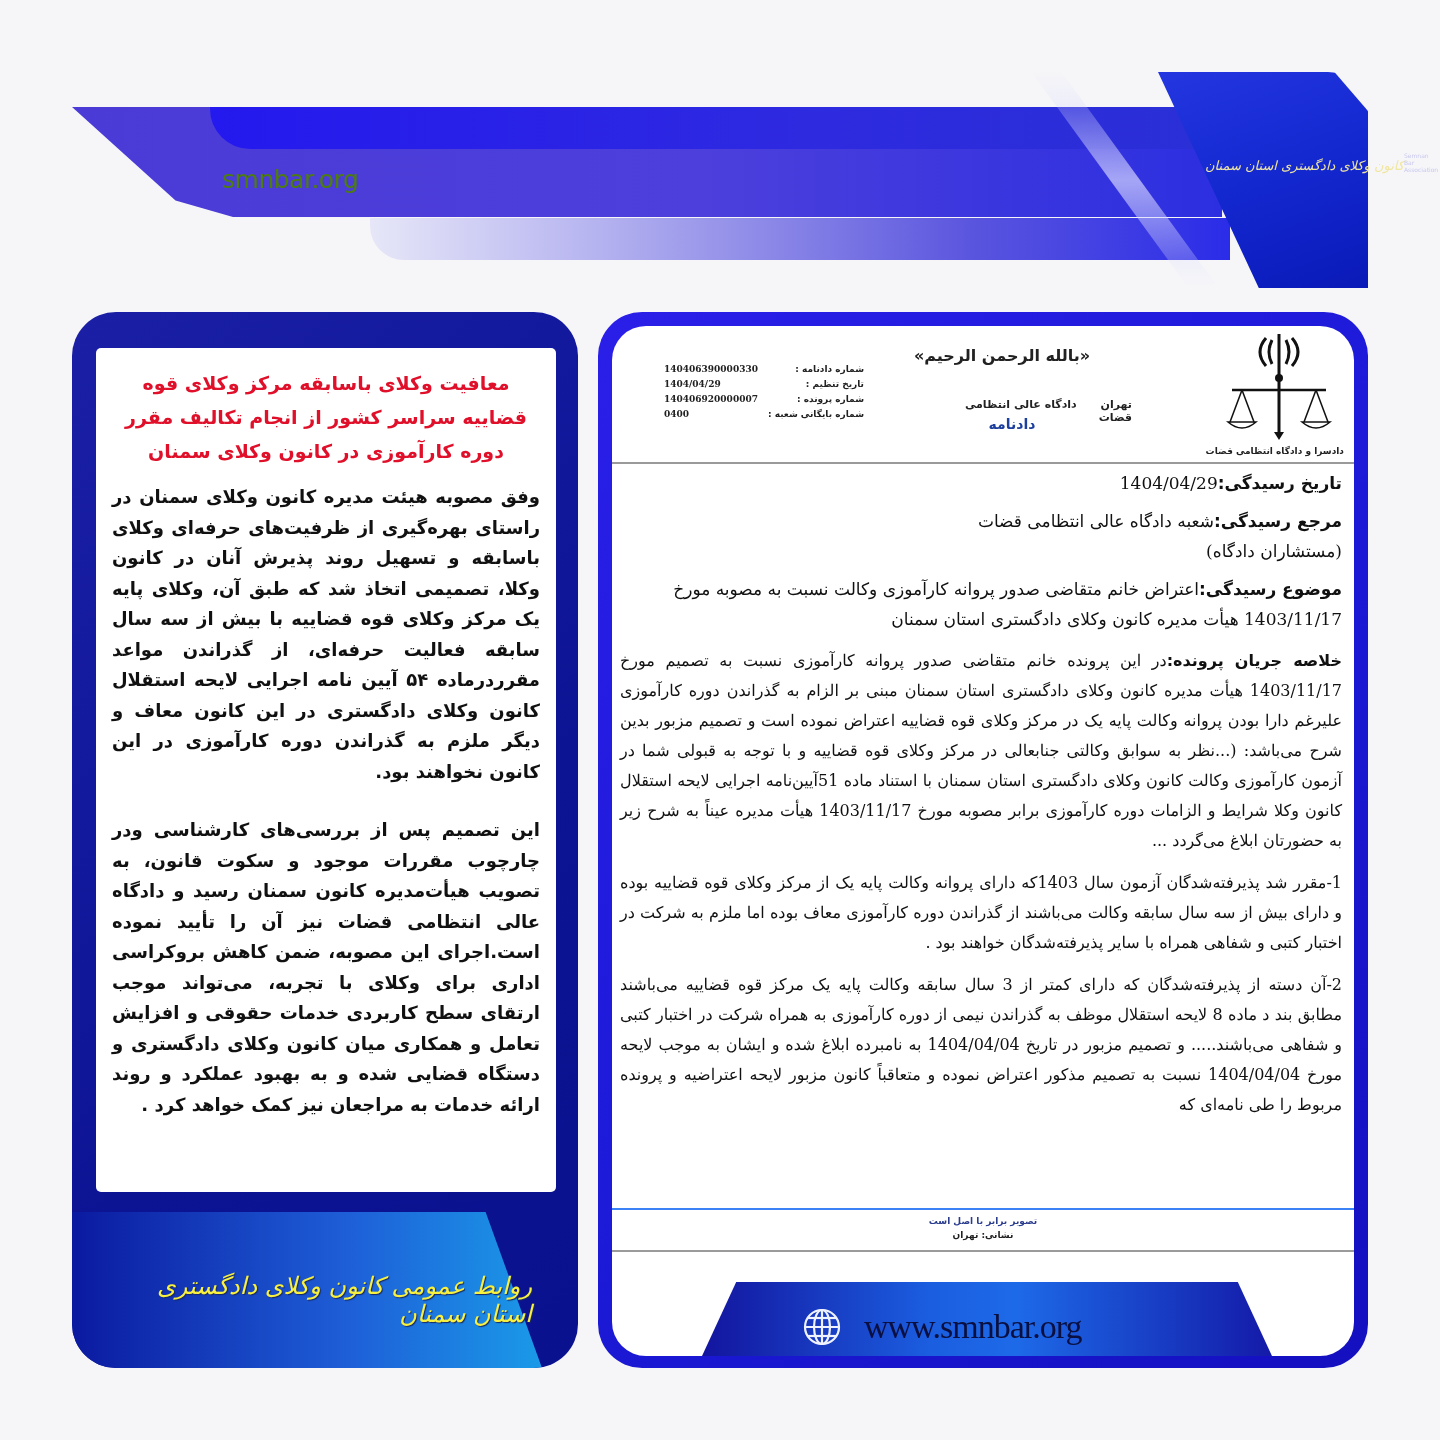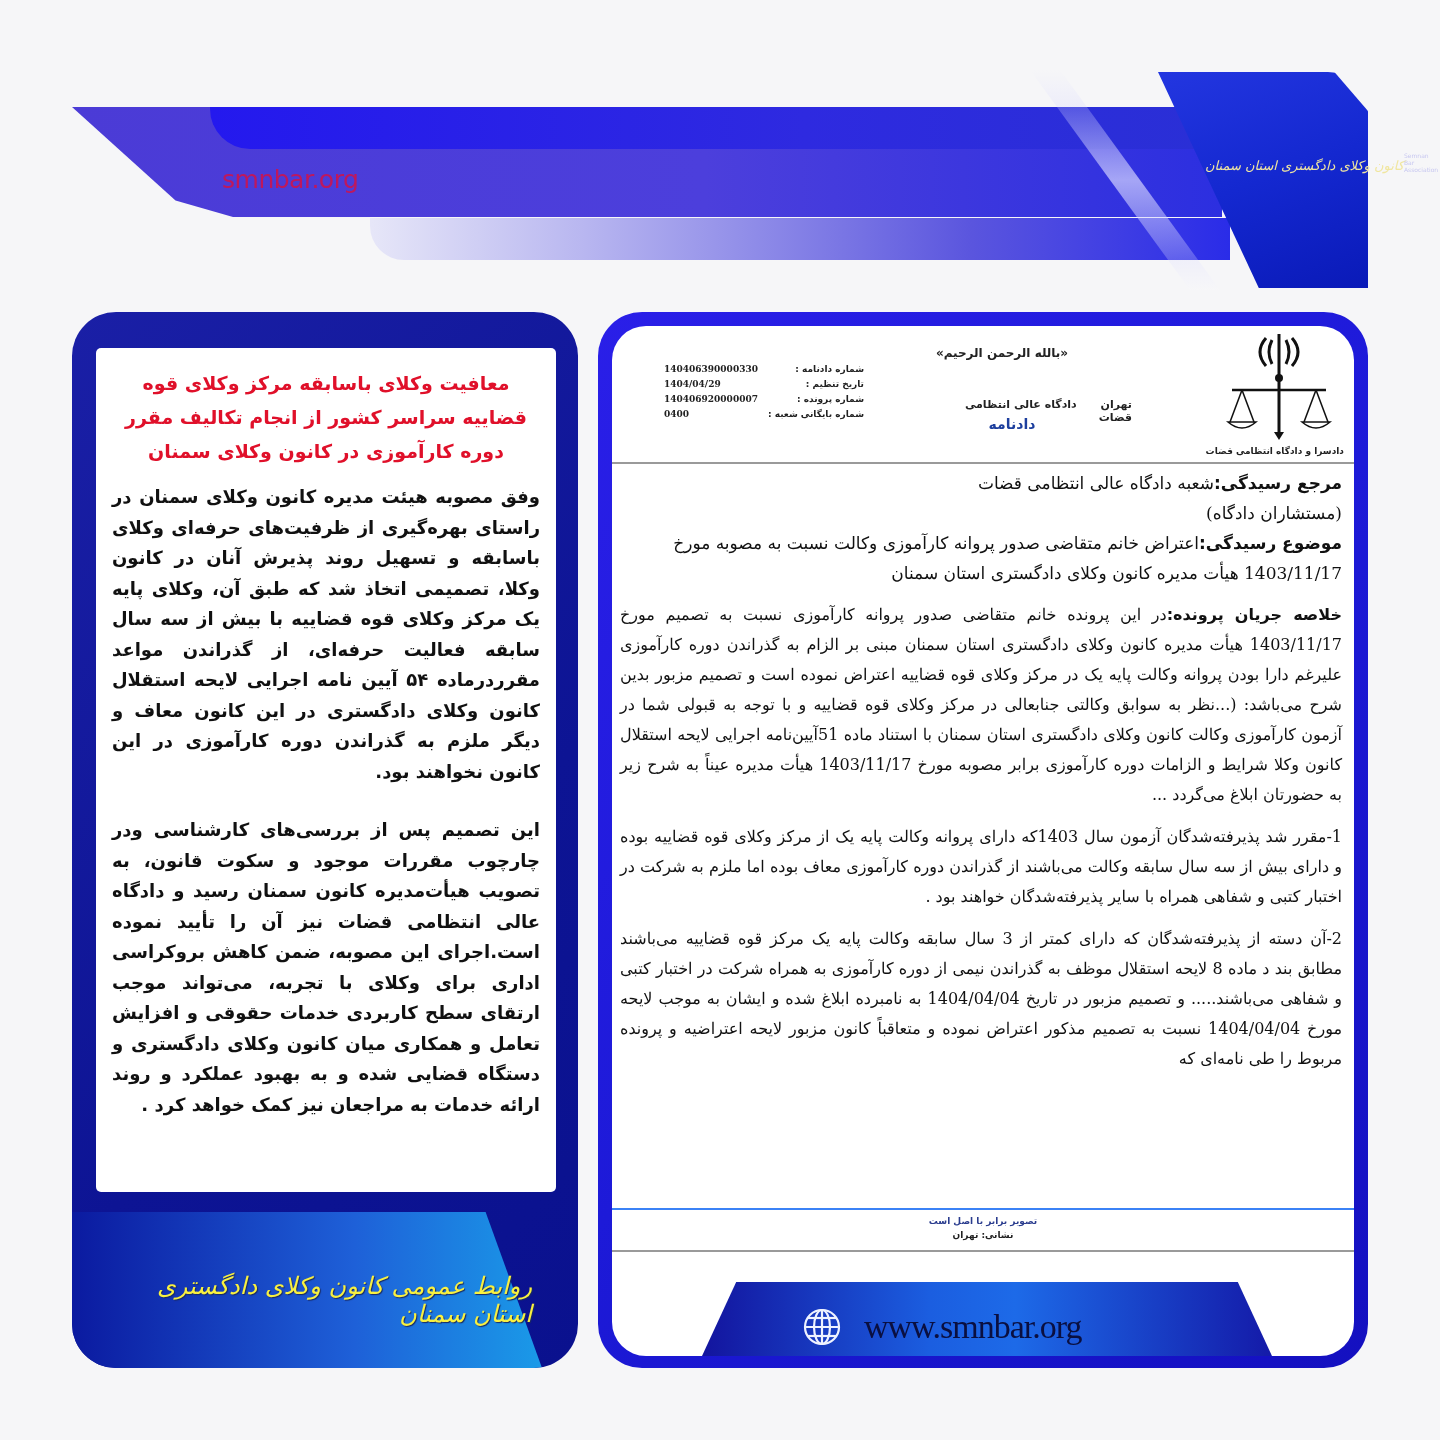--- a/index.html
+++ b/index.html
@@ -29,21 +29,21 @@
     clip-path: polygon(0 0, 84% 0, 100% 18%, 100% 100%, 48% 100%, 0 0);
     border-radius: 0 40px 0 0;
   }
   .banner-stripe {
     position: absolute; left: 1110px; top: 70px; width: 30px; height: 220px;
     background: linear-gradient(180deg, rgba(255,255,255,0.0), rgba(210,210,255,0.9), rgba(255,255,255,0.1));
     transform: skewX(36deg); opacity: 0.8;
   }
   .banner-url {
     position: absolute; left: 222px; top: 165px;
-    color: #be185d; font-family: "DejaVu Sans", sans-serif; font-size: 25px; letter-spacing: -0.5px;
+    color: #4d7c0f; font-family: "DejaVu Sans", sans-serif; font-size: 25px; letter-spacing: -0.5px;
   }
 
   
   .logo {
     position: absolute; left: 1205px; top: 82px; width: 150px; height: 160px;
     display: flex; flex-direction: row; align-items: center;
   }
   .logo-emblem { width: 100px; height: 100px; }
   .logo-text {
     margin-top: 6px; color: #f0e6a0; font-family: "DejaVu Serif", serif;
@@ -102,32 +102,32 @@
   .doc {
     position: absolute; left: 0; top: 0; width: 742px; height: 920px;
     direction: rtl;
   }
   .doc-header {
     position: relative; height: 138px; border-bottom: 2px solid #9a9a9a;
   }
   .doc-emblem { position: absolute; right: 10px; top: 6px; width: 130px; height: 130px; text-align: right; }
   .doc-emblem svg { display: block; margin: 0 auto; }
   .doc-emblem-label { font-size: 9px; font-weight: bold; color: #222; margin-top: 2px; white-space: nowrap; }
-  .doc-bismillah { position: absolute; left: 290px; top: 20px; width: 200px; text-align: center; font-size: 12px; color: #222; font-weight: bold; }
+  .doc-bismillah { position: absolute; left: 290px; top: 20px; width: 200px; text-align: center; font-size: 16px; color: #222; font-weight: bold; }
   .doc-branch { position: absolute; left: 300px; top: 72px; width: 220px; font-size: 11px; color: #222; font-weight: bold; }
   .doc-branch span { margin-left: 20px; }
   .doc-type { position: absolute; left: 340px; top: 90px; width: 120px; text-align: center; color: #1d3f9e; font-weight: bold; font-size: 14px; }
   .doc-meta { position: absolute; left: 52px; top: 36px; width: 200px; font-size: 9px; font-weight: bold; color: #222; }
   .doc-meta-row { display: flex; justify-content: space-between; line-height: 15px; }
   .doc-meta-row .val { direction: ltr; font-family: "DejaVu Serif", serif; }
 
   .doc-body { padding: 4px 12px 0 8px; font-family: "DejaVu Serif", serif; color: #111; }
   .doc-field { font-size: 17px; line-height: 30px; }
   .doc-field b { font-family: "DejaVu Sans", sans-serif; font-weight: bold; }
-  .doc-field-gap { }
+  .doc-field-gap { margin-top: 8px; }
   .doc-para { font-size: 16px; line-height: 30px; text-align: justify; }
   .doc-para-gap { margin-top: 12px; }
 
   .doc-footer-box {
     position: absolute; left: 0; top: 882px; width: 742px; height: 44px;
     border-top: 2px solid #3b82f6; border-bottom: 2px solid #9a9a9a;
     text-align: center; font-size: 9px; line-height: 14px; padding-top: 4px; direction: rtl;
   }
   .doc-footer-box .l1 { color: #2a3c8e; font-weight: bold; }
   .doc-footer-box .l2 { color: #222; font-weight: bold; }
@@ -236,20 +236,23 @@
               <span class="val">140406920000007</span>
             </div>
           <div class="doc-meta-row">
               <span>شماره بایگانی شعبه :</span>
               <span class="val">0400</span>
             </div>
         </div>
       </div>
 
       <div class="doc-body">
+        <div class="doc-field">
+          <b>تاریخ رسیدگی:</b><span>1404/04/29</span>
+        </div>
         <div class="doc-field doc-field-gap">
           <b>مرجع رسیدگی:</b><span>شعبه     دادگاه عالی انتظامی قضات</span>
         </div>
         <div class="doc-field">      (مستشاران دادگاه)</div>
         <div class="doc-field doc-field-gap">
           <b>موضوع رسیدگی:</b><span>اعتراض خانم                     متقاضی صدور پروانه کارآموزی وکالت نسبت به مصوبه مورخ 1403/11/17 هیأت مدیره کانون وکلای دادگستری استان سمنان</span>
         </div>
         <div class="doc-para doc-para-gap">
           <b style="font-family:'DejaVu Sans',sans-serif;">خلاصه جریان پرونده:</b><span>در این پرونده خانم                     متقاضی صدور پروانه کارآموزی نسبت به تصمیم مورخ 1403/11/17 هیأت مدیره کانون وکلای دادگستری استان سمنان مبنی بر الزام به گذراندن دوره کارآموزی علیرغم دارا بودن پروانه وکالت پایه یک در مرکز وکلای قوه قضاییه اعتراض نموده است و تصمیم مزبور بدین شرح می‌باشد: (...نظر به سوابق وکالتی جنابعالی در مرکز وکلای قوه قضاییه و با توجه به قبولی شما در آزمون کارآموزی وکالت کانون وکلای دادگستری استان سمنان با استناد ماده 51آیین‌نامه اجرایی لایحه استقلال کانون وکلا شرایط و الزامات دوره کارآموزی برابر مصوبه مورخ 1403/11/17 هیأت مدیره عیناً به شرح زیر به حضورتان ابلاغ می‌گردد ...</span>
         </div>

